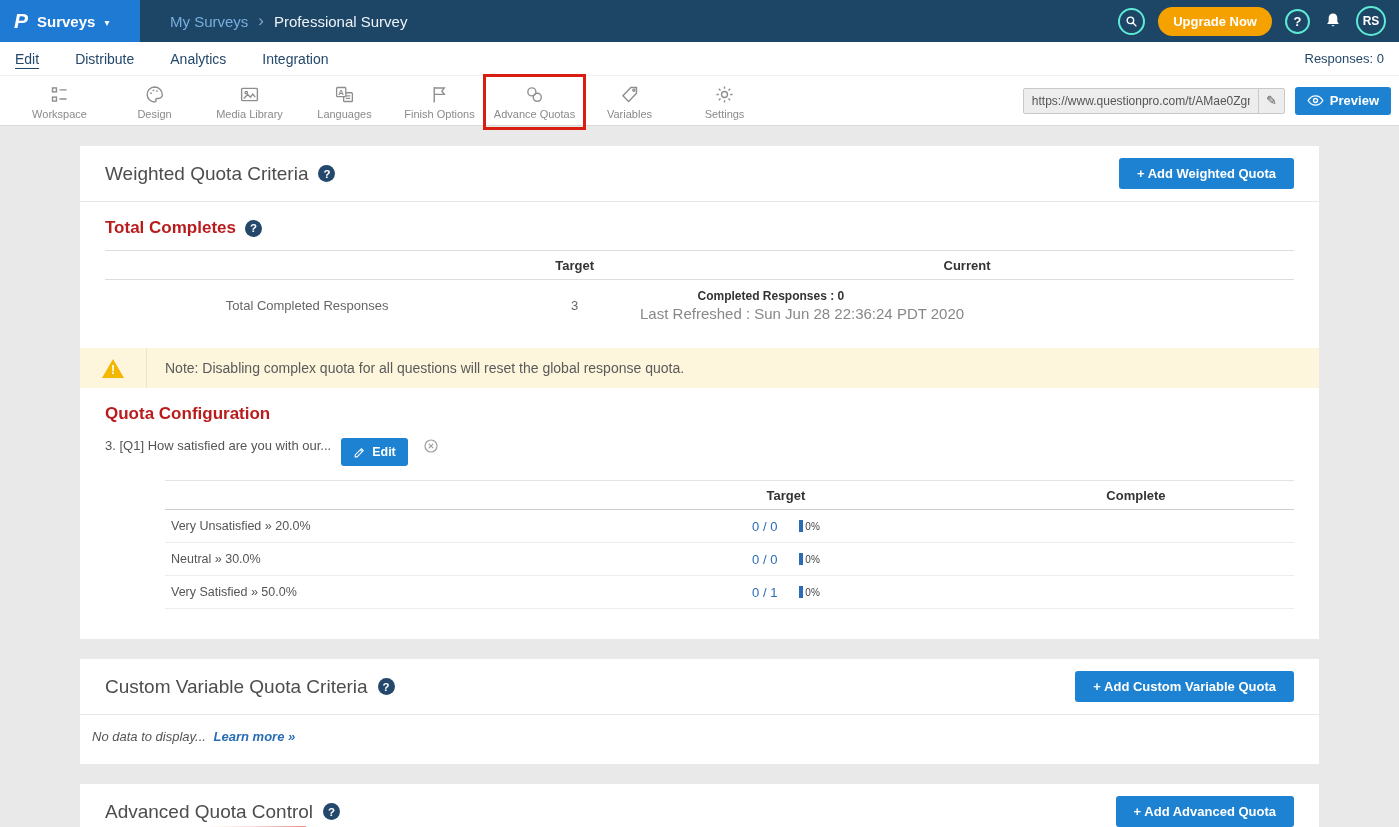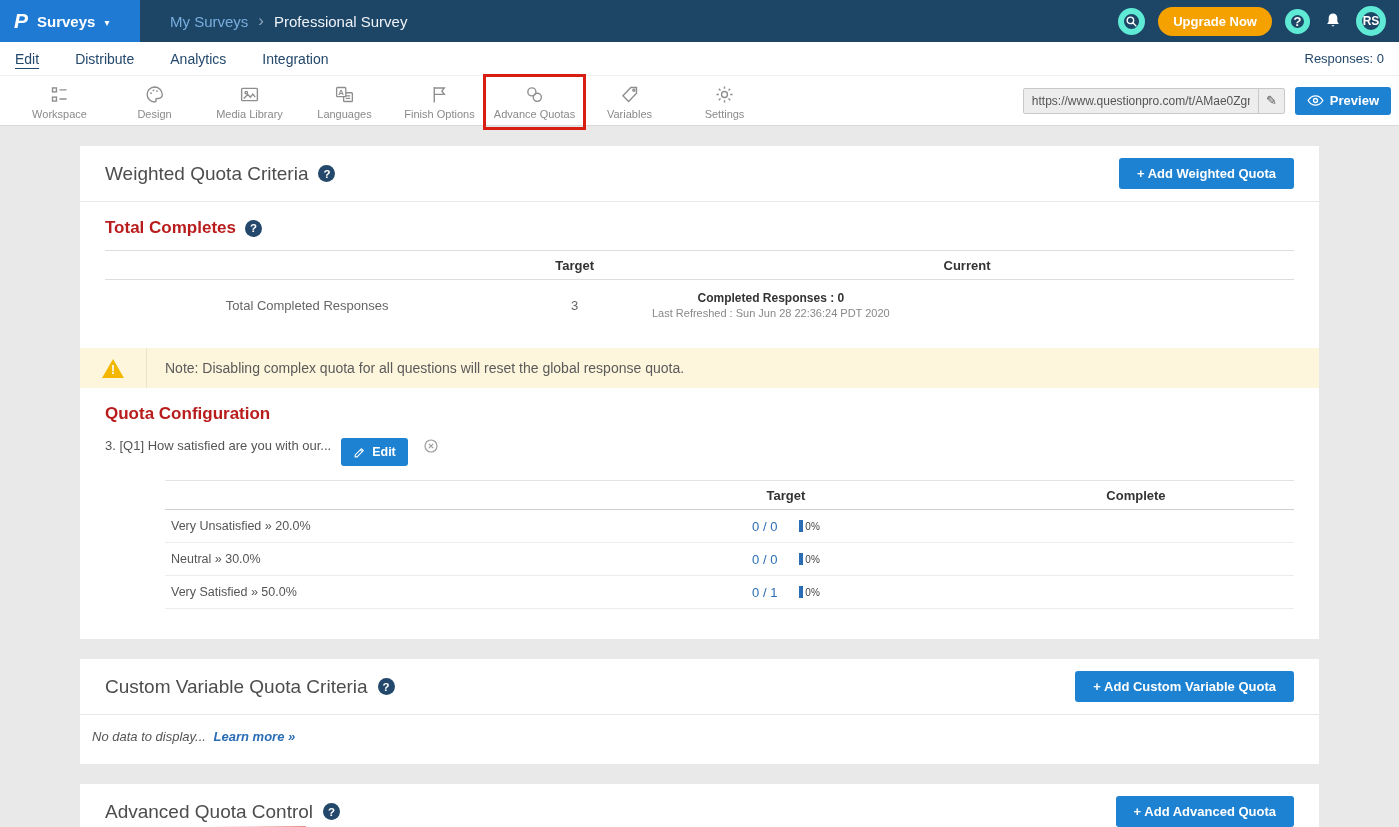--- a/index.html
+++ b/index.html
@@ -11,21 +11,21 @@
   .logo-block { width:140px; height:100%; background:#1f7ad4; display:flex; align-items:center;
                 gap:9px; padding:0 14px; cursor:pointer; }
   .logo-p { font-size:21px; font-weight:bold; font-style:italic; }
   .product-name { font-size:15px; font-weight:bold; }
   .caret { font-size:10px; margin-top:2px; }
   .breadcrumb { display:flex; align-items:center; gap:10px; margin-left:30px; font-size:15px; }
   .bc-parent { color:#77aede; cursor:pointer; }
   .bc-sep { color:#8fa6bd; font-size:17px; }
   .bc-current { color:#eef3f8; font-weight:300; }
   .topbar-right { margin-left:auto; display:flex; align-items:center; gap:13px; padding-right:13px; }
-  .ring { border:6px solid #5eead4; border-radius:50%; display:flex; align-items:center;
+  .ring { border:2px solid #5eead4; border-radius:50%; display:flex; align-items:center;
           justify-content:center; cursor:pointer; flex:none; }
   .search-ring { width:27px; height:27px; }
   .help-ring { width:25px; height:25px; font-size:13px; font-weight:bold; }
   .help-ring::after { content:"?"; }
   .upgrade-btn { background:#f5a201; border:none; color:#fff; font-weight:bold; font-size:13px;
                  padding:7px 15px; border-radius:15px; cursor:pointer; font-family:inherit; }
   .avatar { width:30px; height:30px; font-size:12px; font-weight:bold; }
 
   
   .tabs-row { height:34px; background:#fff; display:flex; align-items:center; padding:0 15px;
@@ -70,21 +70,21 @@
   
   .tc-table { margin:12px 25px 0; }
   .tc-head { display:grid; grid-template-columns:34% 11% 55%; height:30px; align-items:center;
              border-top:1px solid #ddd; border-bottom:1px solid #ddd;
              font-size:13px; font-weight:bold; color:#333; }
   .tc-head > div { text-align:center; }
   .tc-row { display:grid; grid-template-columns:34% 11% 22% 33%; min-height:50px;
             align-items:center; font-size:13px; color:#666; }
   .tc-row > div { text-align:center; }
   .completed-line1 { font-size:12px; font-weight:bold; color:#333; white-space:nowrap; }
-  .completed-line2 { font-size:11px; color:#888; margin-top:2px; white-space:nowrap; }
+  .completed-line2 { font-size:15px; color:#888; margin-top:2px; white-space:nowrap; }
   .link { color:#2a6db5; cursor:pointer; }
 
   
   .note { margin-top:18px; background:#fdf6dc; height:40px; display:flex; align-items:stretch; }
   .note-icon-wrap { width:66px; display:flex; align-items:center; justify-content:center; }
   .warn-tri { width:0; height:0; border-left:11px solid transparent; border-right:11px solid transparent;
               border-bottom:19px solid #f3b700; position:relative; }
   .warn-tri::after { content:"!"; position:absolute; left:0; top:4px; transform:translateX(-50%);
                      color:#fff; font-weight:bold; font-size:12px; }
   .note-divider { width:1px; background:rgba(0,0,0,0.07); }

